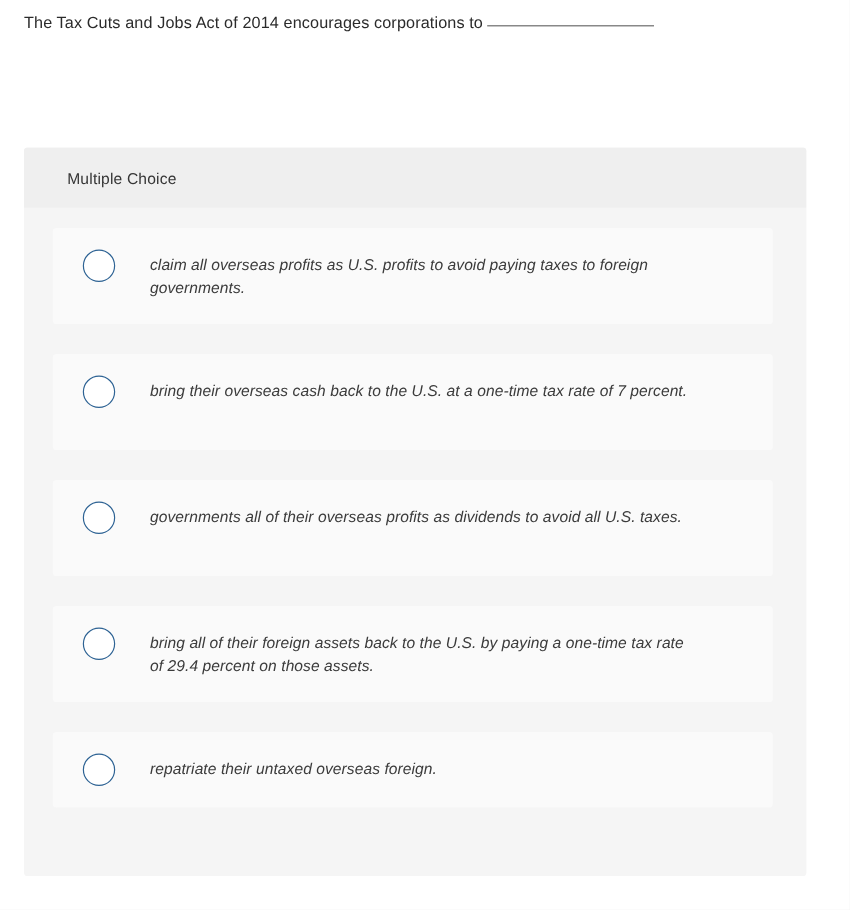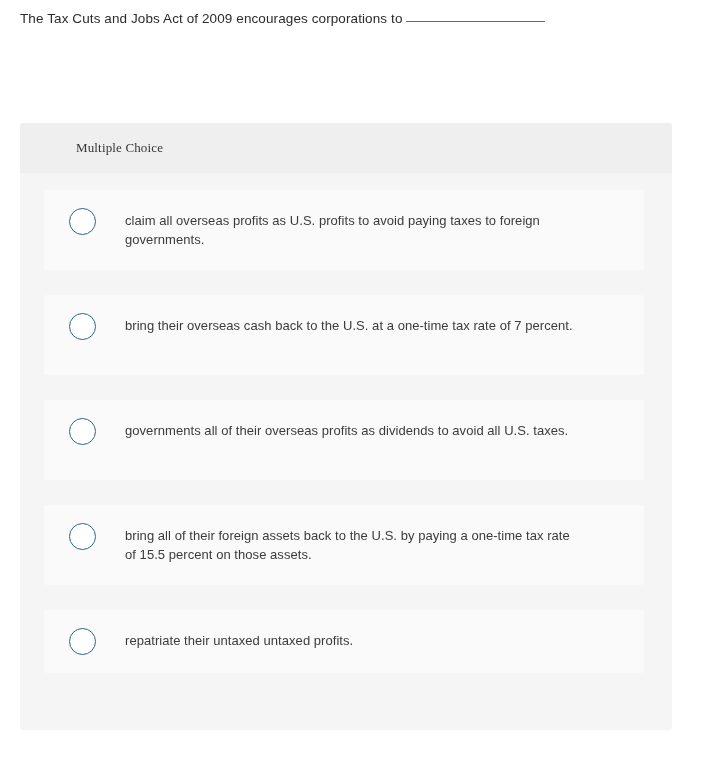--- a/index.html
+++ b/index.html
@@ -50,33 +50,33 @@
     background: #f5f5f5;
     border-radius: 3px;
     overflow: hidden;
   }
 
   .panel-header {
     height: 50px;
     background: #efefef;
     display: flex;
     align-items: center;
-    padding-left: 56px;
+    padding-left: 36px;
     box-sizing: border-box;
-    font-family: Liberation Serif, serif;
   }
   .panel-header-label {
     font-size: 13px;
     color: #353535;
     letter-spacing: 0.15px;
   }
 
   .options-list {
     padding: 17px 28px 0 24px;
     box-sizing: border-box;
+    font-style: italic;
   }
 
   .option-card {
     background: #fafafa;
     border-radius: 3px;
     margin-bottom: 25px;
     padding: 17px 20px 17px 25px;
     box-sizing: border-box;
     display: flex;
     align-items: flex-start;
@@ -106,21 +106,21 @@
     color: #3b3b3b;
     letter-spacing: 0.05px;
     padding-top: 4px;
     max-width: 452px;
   }
 </style>
 </head>
 <body>
 
 <div class="question-stem">
-  <span>The Tax Cuts and Jobs Act of 2009 encourages corporations to</span><span class="blank">________________</span>
+  <span>The Tax Cuts and Jobs Act of 2014 encourages corporations to</span><span class="blank">________________</span>
 </div>
 
 <div class="answer-panel">
 
   <div class="panel-header">
     <span class="panel-header-label">Multiple Choice</span>
   </div>
 
   <div class="options-list">
 
@@ -134,22 +134,22 @@
       <span class="option-text">bring their overseas cash back to the U.S. at a one-time tax rate of 7 percent.</span>
     </div>
 
     <div class="option-card two-line">
       <span class="option-radio"></span>
       <span class="option-text">governments all of their overseas profits as dividends to avoid all U.S. taxes.</span>
     </div>
 
     <div class="option-card two-line">
       <span class="option-radio"></span>
-      <span class="option-text">bring all of their foreign assets back to the U.S. by paying a one-time tax rate of 15.5 percent on those assets.</span>
+      <span class="option-text">bring all of their foreign assets back to the U.S. by paying a one-time tax rate of 29.4 percent on those assets.</span>
     </div>
 
     <div class="option-card">
       <span class="option-radio"></span>
-      <span class="option-text">repatriate their untaxed untaxed profits.</span>
+      <span class="option-text">repatriate their untaxed overseas foreign.</span>
     </div>
 
   </div>
 </div>
 
 </body></html>

